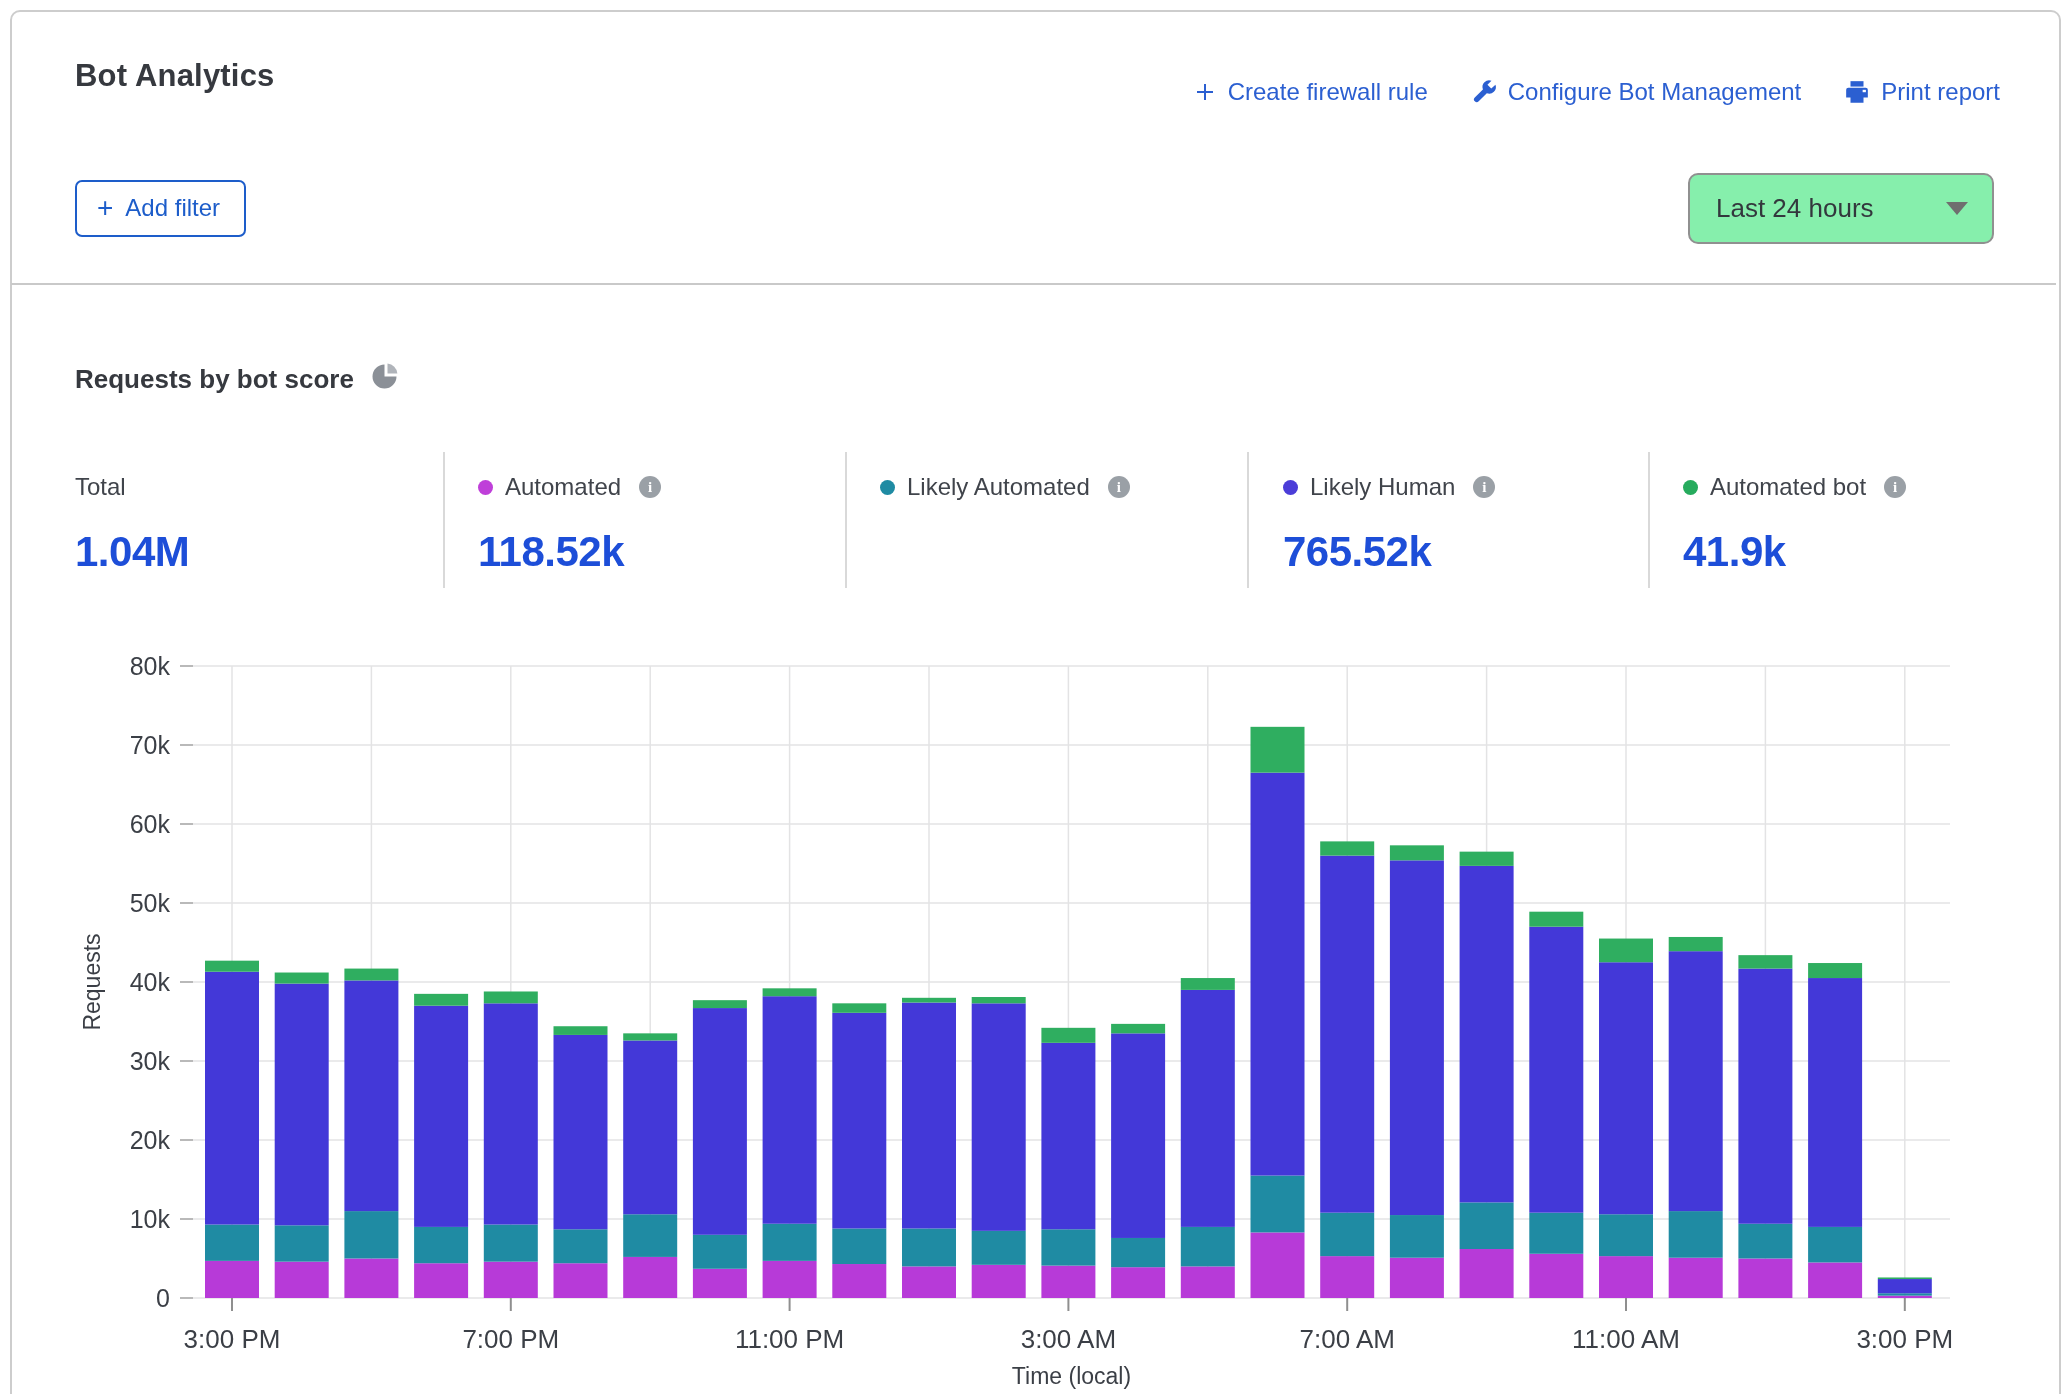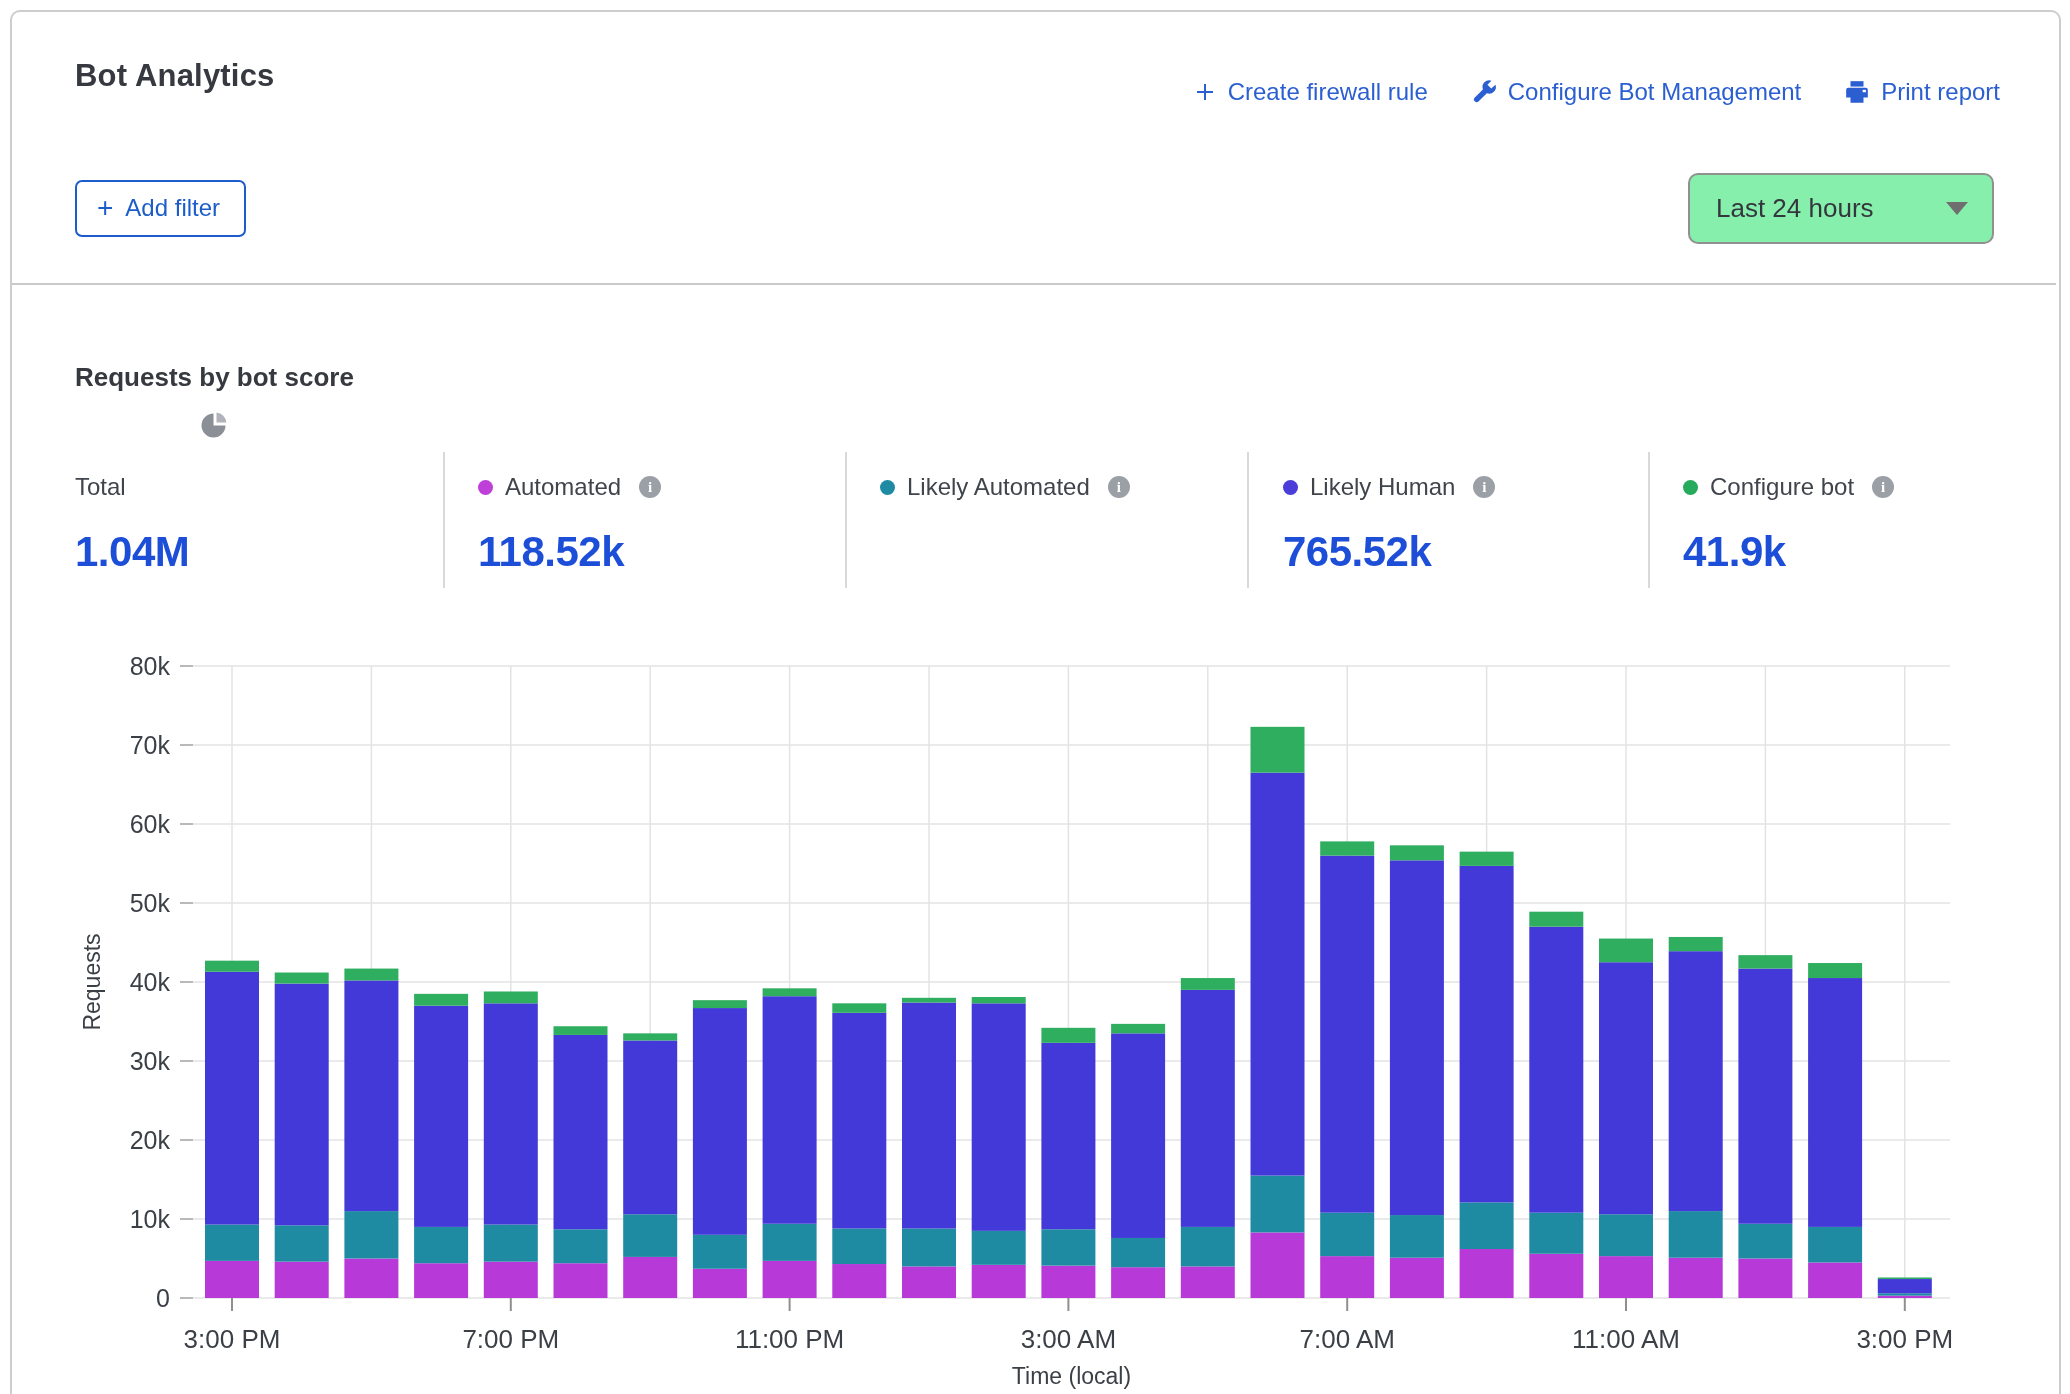--- a/index.html
+++ b/index.html
@@ -17,21 +17,21 @@
         border:2px solid #1d5dca;border-radius:7px;color:#1d5dca;background:#fff;
         font-size:24px;font-weight:500;padding:12px 24px 13px 20px;cursor:pointer;}
   .btn-add-filter .plus{font-size:28px;font-weight:400;line-height:20px;}
   .dropdown{left:1688px;top:173px;width:302px;height:67px;border:2px solid #909090;border-radius:10px;
         display:flex;align-items:center;background:#86efac;font-size:26px;color:#33373d;cursor:pointer;}
   .dropdown .dd-label{margin-left:26px;flex:1;}
   .dropdown .caret{width:0;height:0;border-left:11px solid transparent;border-right:11px solid transparent;
         border-top:13px solid #6f6f6f;margin-right:24px;}
   .hdr-divider{left:11px;top:283px;width:2045px;border-top:2px solid #c9c9c9;}
   
-  .section-title{left:75px;top:362px;font-size:26px;font-weight:700;color:#36393f;display:flex;align-items:center;gap:18px;flex-direction:column;}
+  .section-title{left:75px;top:362px;font-size:26px;font-weight:700;color:#36393f;display:flex;align-items:center;gap:18px;}
   .stat{top:460px;}
   .stat .lrow{display:flex;align-items:center;gap:12px;height:30px;margin-top:12px;}
   .stat .dot{width:15px;height:15px;border-radius:50%;}
   .stat .lbl{font-size:24px;color:#40444b;}
   .stat .info{width:22px;height:22px;border-radius:50%;background:#9aa0a6;color:#fff;
        font-size:15px;font-weight:700;font-family:"Liberation Serif",serif;
        display:flex;align-items:center;justify-content:center;margin-left:6px;cursor:pointer;}
   .stat .val{margin-top:26px;font-size:42px;font-weight:700;color:#1d4ed8;letter-spacing:-.5px;}
   .vdiv{top:452px;width:2px;height:136px;background:#d9d9d9;}
   #chart{left:0;top:620px;}
@@ -124,21 +124,21 @@
       <span class="dot" style="background: rgb(75, 61, 216);"></span>
       <span class="lbl">Likely Human</span>
       <span class="info">i</span>
     </div>
     <div class="val">765.52k</div>
   </div>
   <div class="abs vdiv" style="left:1648px"></div>
   <div class="abs stat" style="left:1683px">
     <div class="lrow">
       <span class="dot" style="background: rgb(38, 171, 93);"></span>
-      <span class="lbl">Configure bot</span>
+      <span class="lbl">Automated bot</span>
       <span class="info">i</span>
     </div>
     <div class="val">41.9k</div>
   </div>
 
   <svg id="chart" class="abs" width="2070" height="774">
       <line x1="232" y1="46" x2="232" y2="678" stroke="#e3e3e4" stroke-width="1.5"></line>
       <line x1="371.4" y1="46" x2="371.4" y2="678" stroke="#e3e3e4" stroke-width="1.5"></line>
       <line x1="510.8" y1="46" x2="510.8" y2="678" stroke="#e3e3e4" stroke-width="1.5"></line>
       <line x1="650.2" y1="46" x2="650.2" y2="678" stroke="#e3e3e4" stroke-width="1.5"></line>

